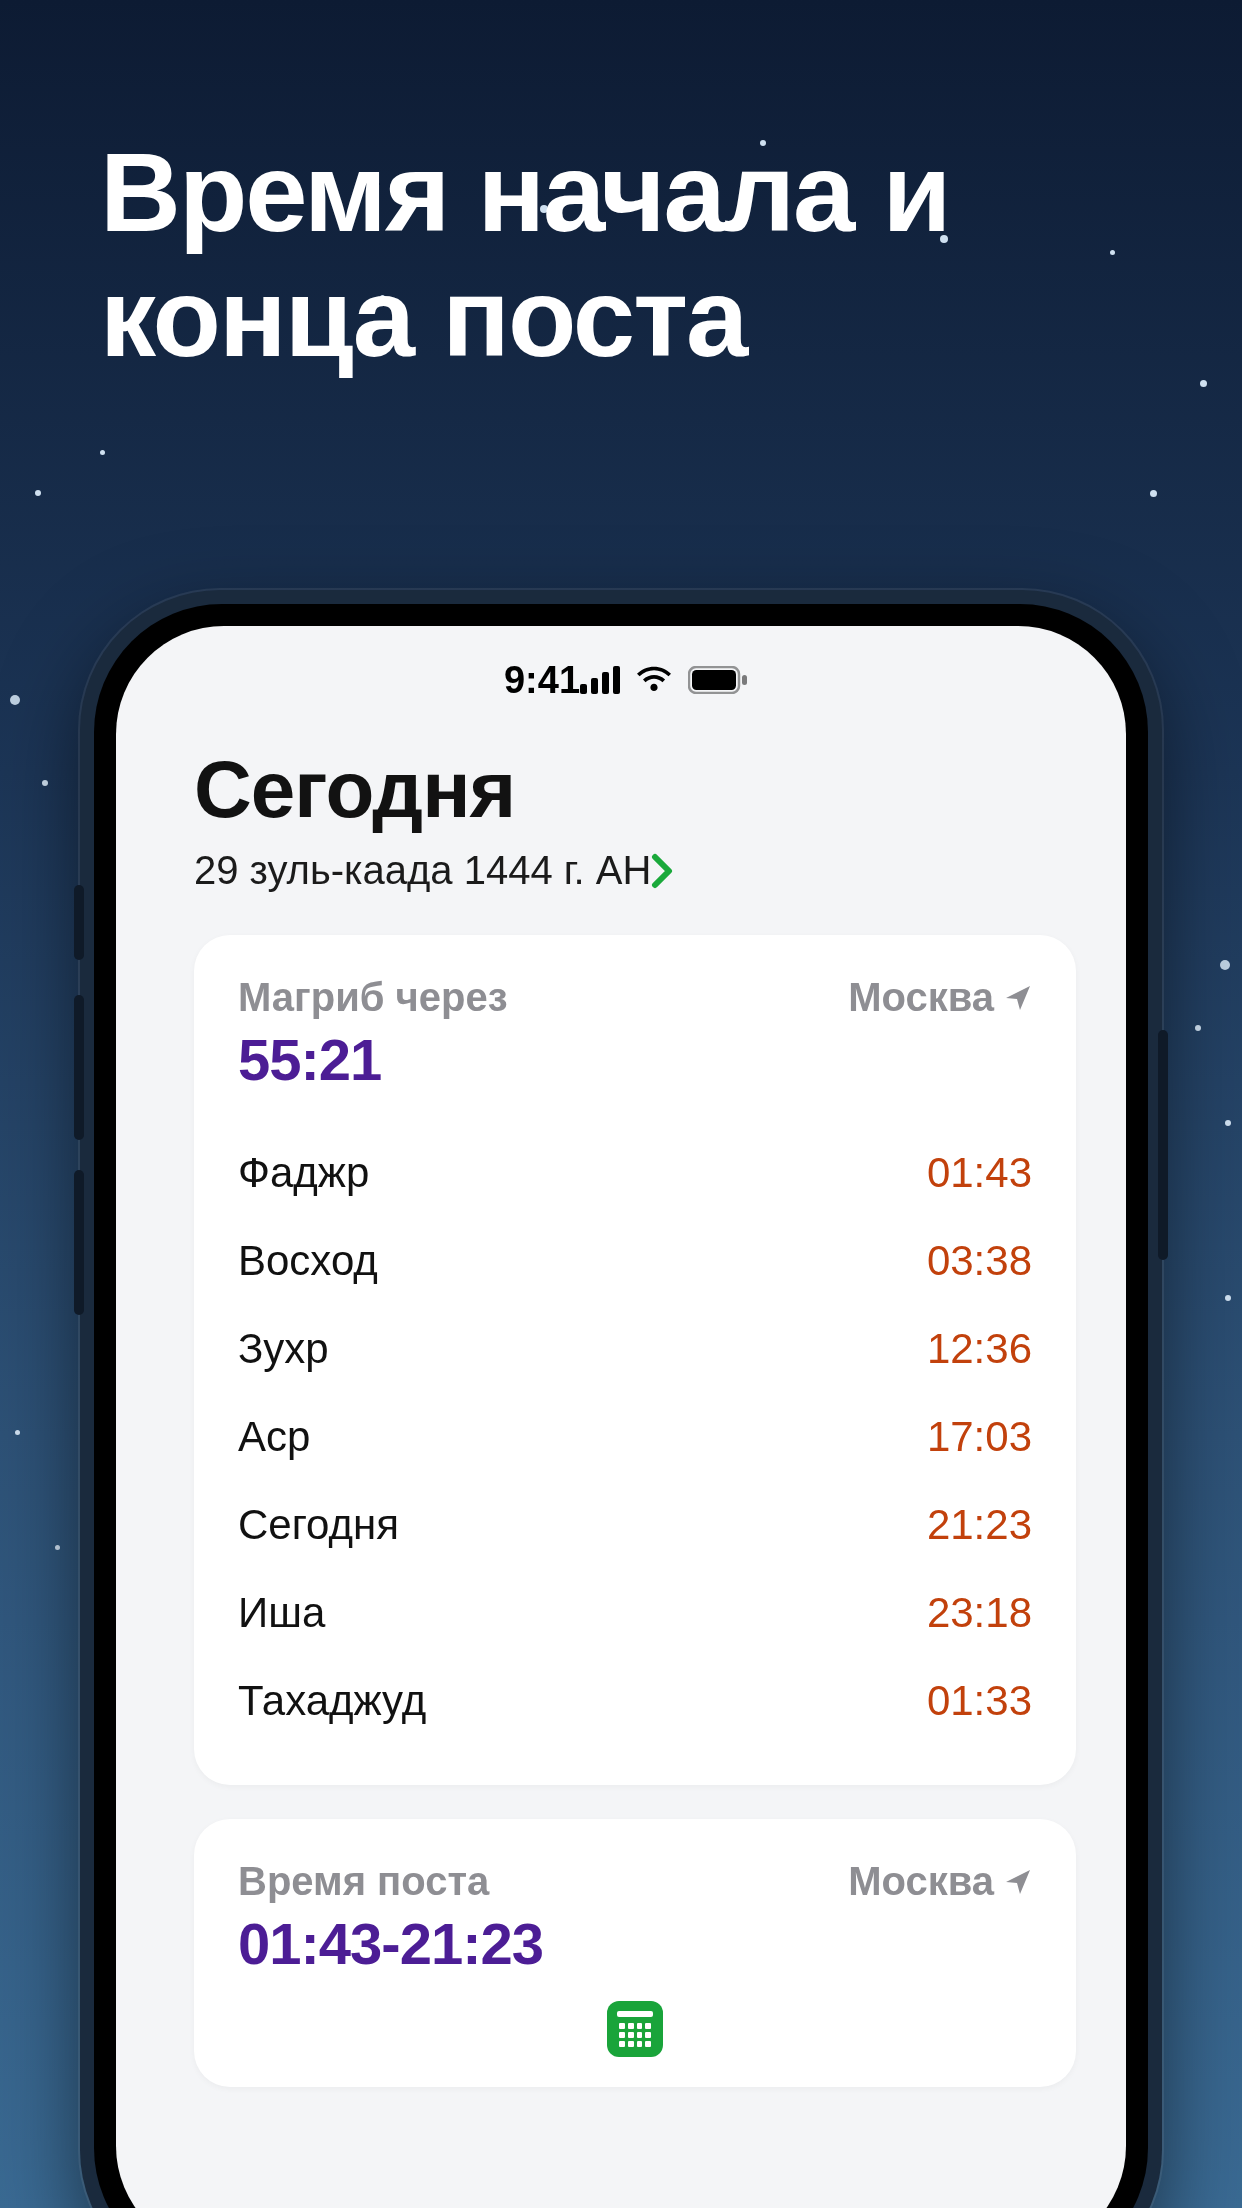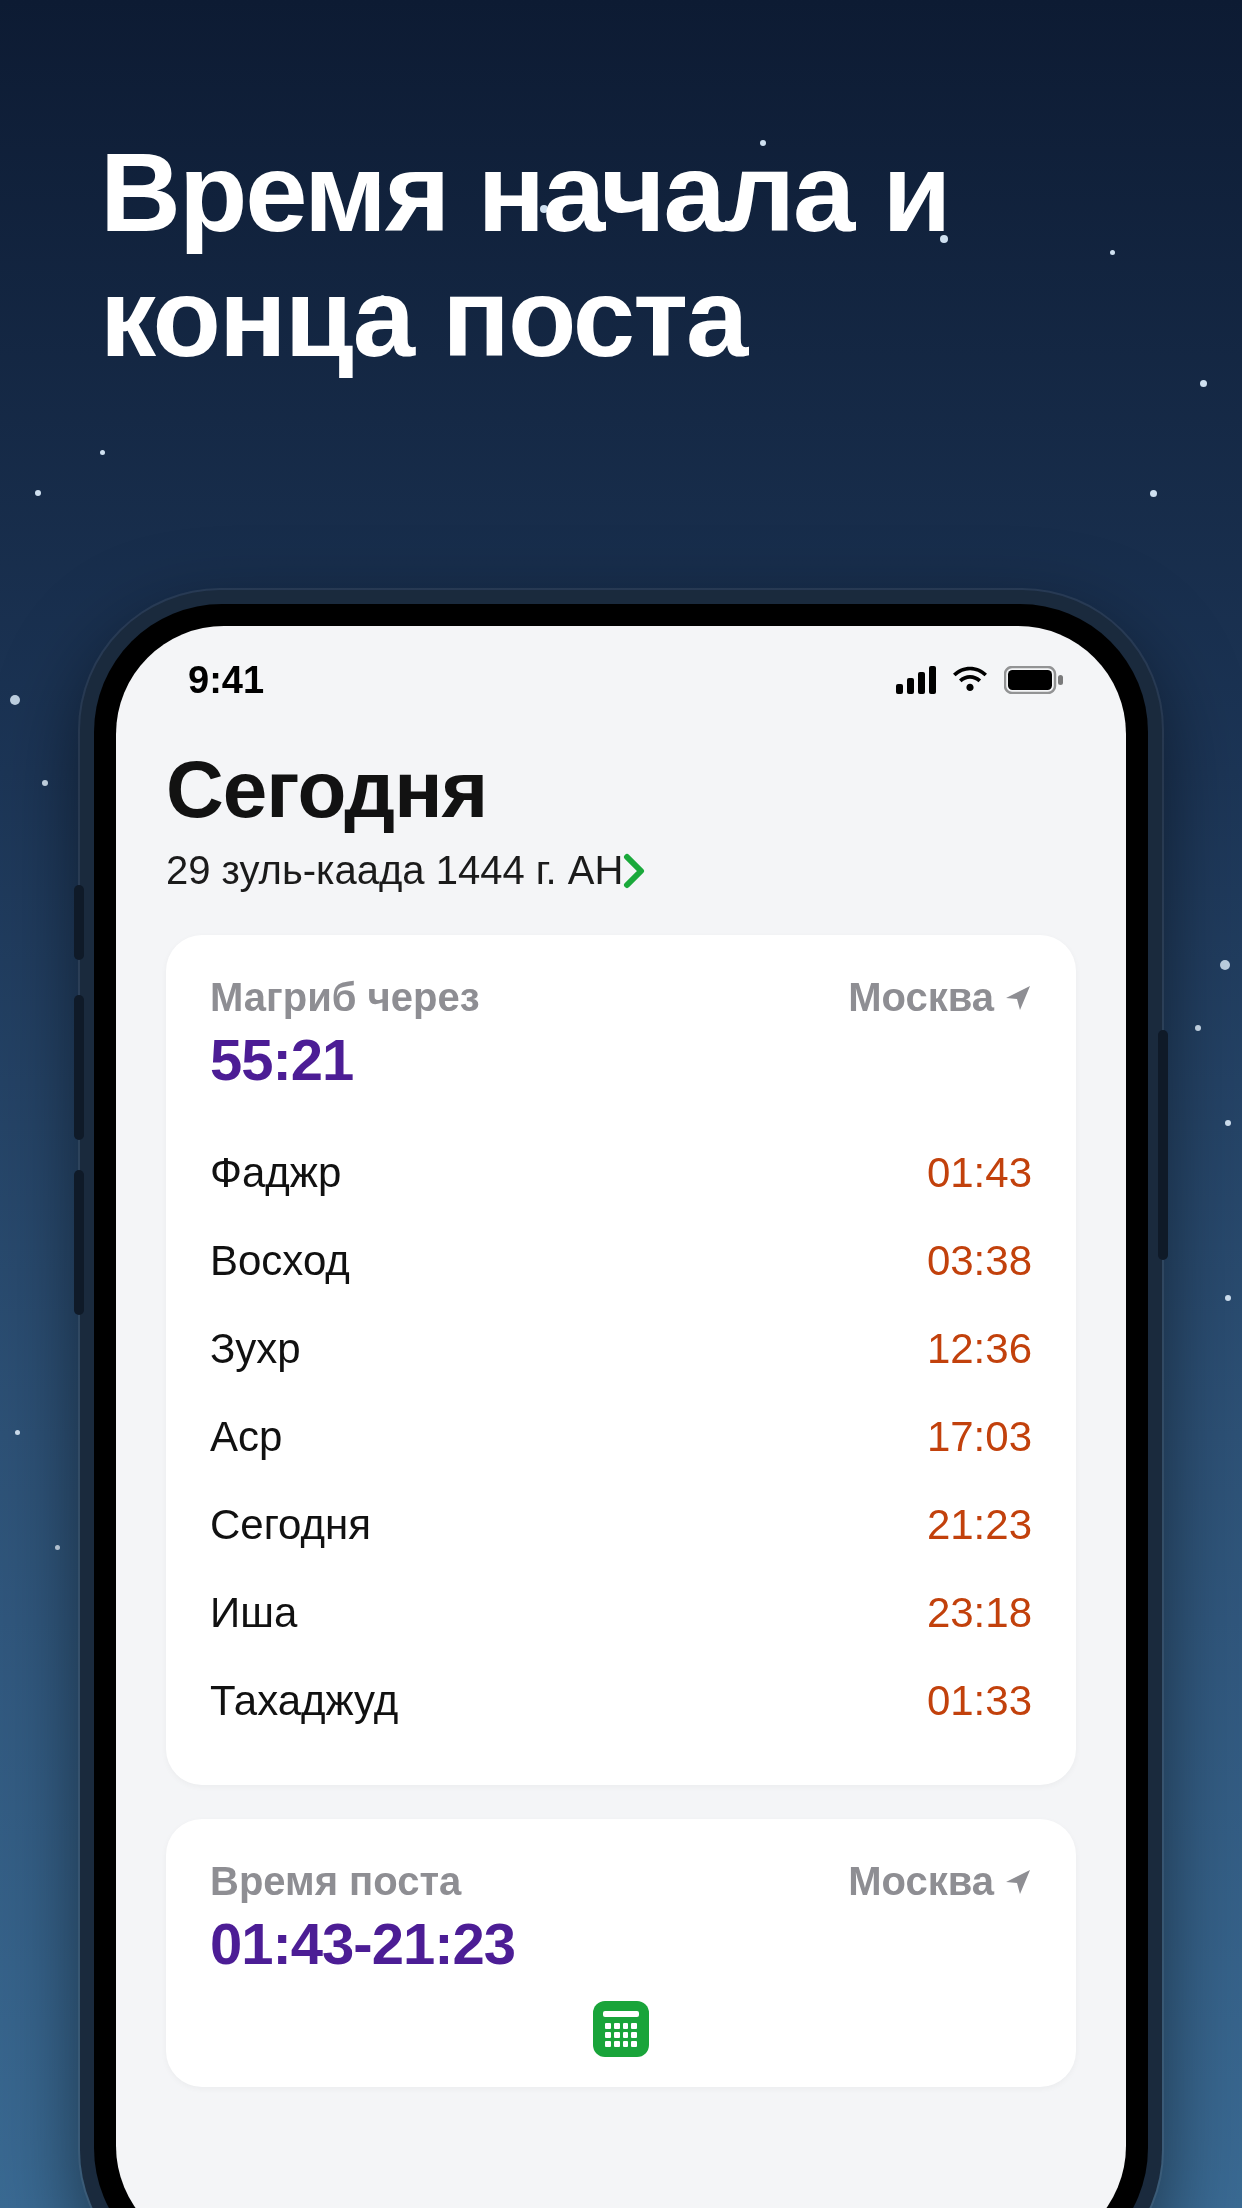--- a/index.html
+++ b/index.html
@@ -68,35 +68,35 @@
     .side-btn { position:absolute; background:#0f1a28; border-radius:6px; }
     .sb-left1 { left:-6px; top:295px; width:10px; height:75px; }
     .sb-left2 { left:-6px; top:405px; width:10px; height:145px; }
     .sb-left3 { left:-6px; top:580px; width:10px; height:145px; }
     .sb-right { right:-6px; top:440px; width:10px; height:230px; }
 
     .status-bar {
       height: 108px;
       display: flex;
       align-items: center;
-      justify-content: space-between;
+      justify-content: center;
       padding: 0 62px 0 72px;
       font-weight: 700;
       font-size: 38px;
       color: #000;
     }
     .status-right { display:flex; align-items:center; gap:14px; }
     .cell-signal { display:flex; align-items:flex-end; gap:4px; height:28px; }
     .cell-signal span { width:7px; background:#000; border-radius:2px; }
     .cell-signal span:nth-child(1){height:10px;}
     .cell-signal span:nth-child(2){height:16px;}
     .cell-signal span:nth-child(3){height:22px;}
     .cell-signal span:nth-child(4){height:28px;}
 
-    .content { padding: 0 50px; }
+    .content { padding: 0 50px; margin-left: 28px; }
 
     .page-title {
       font-size: 80px;
       font-weight: 800;
       color: #121212;
       letter-spacing: -1px;
       margin-top: 10px;
     }
     .hijri-row {
       display:flex; align-items:center; 

